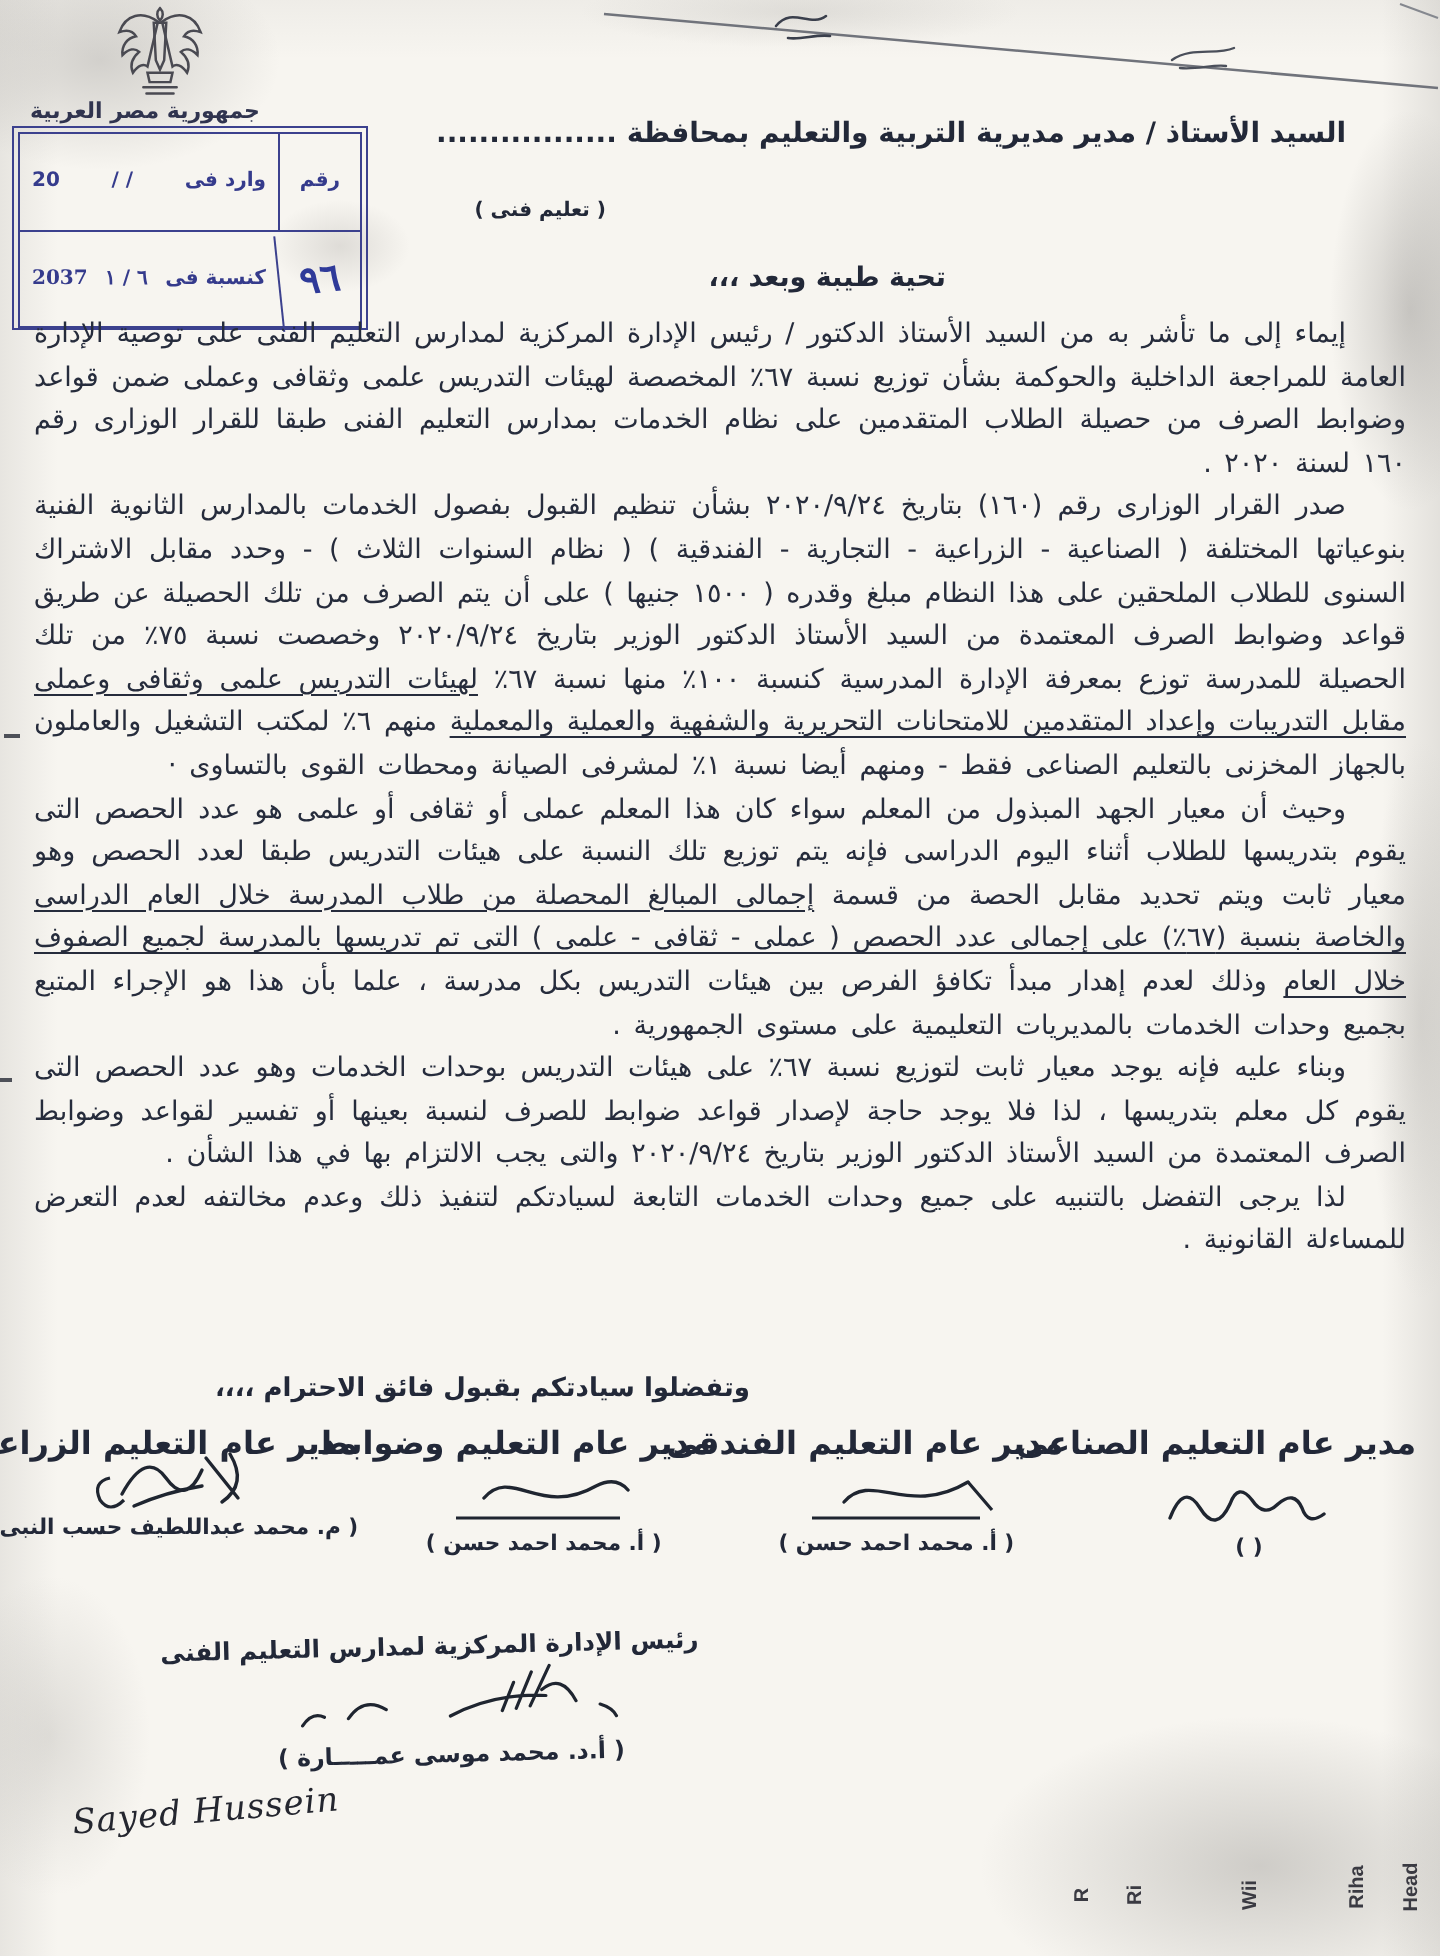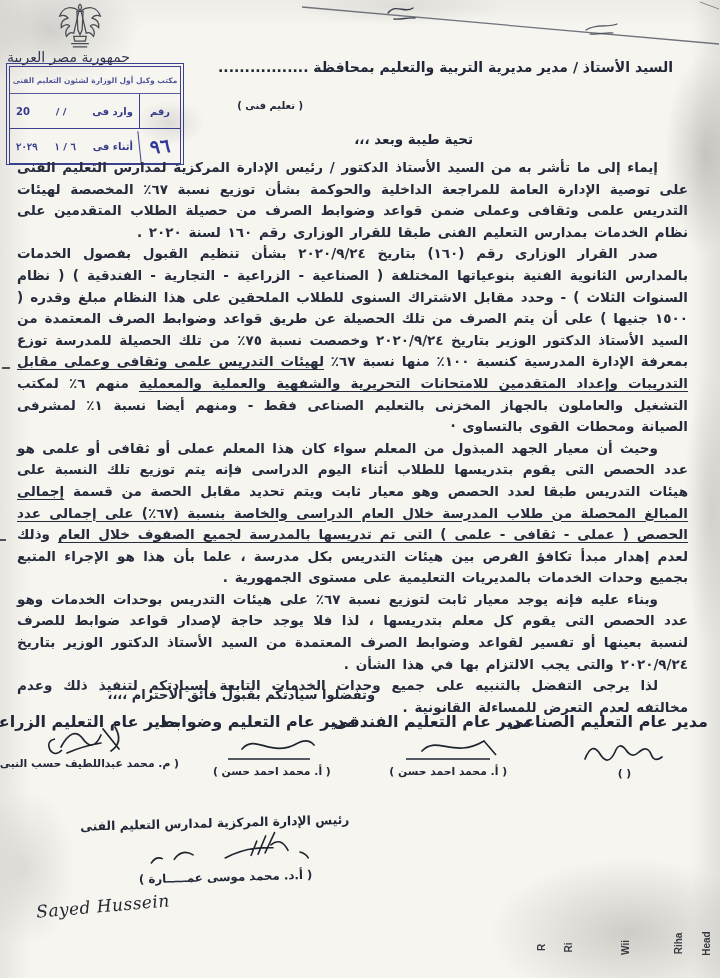--- a/index.html
+++ b/index.html
@@ -14,40 +14,40 @@
   .b2{right:-25px;top:55px;width:80px;height:200px;background:radial-gradient(closest-side,rgba(150,148,145,.45),transparent);}
   .b3{right:-18px;top:370px;width:55px;height:280px;background:radial-gradient(closest-side,rgba(160,158,154,.3),transparent);}
   .b4{left:135px;top:100px;width:70px;height:46px;background:radial-gradient(closest-side,rgba(165,162,158,.3),transparent);}
   .b5{right:-50px;bottom:-30px;width:280px;height:150px;background:radial-gradient(closest-side,rgba(150,148,144,.42),transparent);}
   .b6{left:-25px;bottom:30px;width:100px;height:160px;background:radial-gradient(closest-side,rgba(160,158,154,.28),transparent);}
   .b7{left:290px;top:-12px;width:220px;height:36px;background:radial-gradient(closest-side,rgba(170,168,164,.25),transparent);}
 
   .emblem{position:absolute;left:56px;top:2px;width:48px;height:50px;}
   .emblem svg{width:100%;height:100%;}
   .republic{position:absolute;left:34px;top:49px;width:96px;text-align:center;
-            font-size:14px;font-weight:normal;color:#30344f;letter-spacing:-.3px;white-space:nowrap;}
+            font-size:11px;font-weight:bold;color:#30344f;letter-spacing:-.3px;white-space:nowrap;}
 
   .stamp{position:absolute;left:6px;top:63px;width:172px;height:96px;
          border:1.6px solid #3c418e;padding:2px;color:#353b8c;}
   .stamp-inner{border:1.2px solid #3c418e;height:100%;display:flex;flex-direction:column;}
   .stamp-office{flex:0 0 24px;border-bottom:1.2px solid #3c418e;display:flex;align-items:center;justify-content:center;
                 font-size:7.5px;font-weight:bold;text-align:center;filter:blur(.4px);opacity:.85;letter-spacing:-.2px;padding:1px 2px;}
   .stamp-row{flex:1;display:flex;align-items:stretch;font-size:10px;font-weight:bold;}
   .stamp-row + .stamp-row{border-top:1.2px solid #3c418e;}
   .stamp-cell-label{flex:0 0 40px;border-left:1.2px solid #3c418e;display:flex;align-items:center;justify-content:center;}
   .stamp-cell-main{flex:1;display:flex;align-items:center;justify-content:space-between;padding:0 6px;}
   .stamp-number{font-size:19px;transform:rotate(-6deg);color:#2f3a99;}
   .hand{font-family:"DejaVu Serif",serif;}
 
   .addressee{position:absolute;right:47px;top:59px;font-size:14px;font-weight:bold;white-space:nowrap;color:#222838;}
   .dept{position:absolute;right:417px;top:100px;font-size:10px;font-weight:bold;color:#222838;}
   .salute{position:absolute;right:247px;top:131px;font-size:13.5px;font-weight:bold;color:#222838;}
 
-  .bodytext{position:absolute;right:32px;left:17px;top:157px;
-            font-size:13.5px;font-weight:bold;line-height:21.6px;text-align:justify;color:#262c3c;word-spacing:2px;}
+  .bodytext{position:absolute;right:17px;left:17px;top:157px;
+            font-size:13.5px;font-weight:normal;line-height:21.6px;text-align:justify;color:#262c3c;word-spacing:2px;}
   .bodytext p{margin:0;text-indent:30px;}
   .bodytext p.head-line{text-indent:0;text-decoration:underline;text-underline-offset:3px;}
   .useg{text-decoration:underline;text-underline-offset:3px;}
 
   .closing{position:absolute;right:345px;top:687px;font-size:13px;font-weight:bold;white-space:nowrap;color:#222838;}
 
   .sigs{position:absolute;right:12px;left:12px;top:712px;display:flex;justify-content:space-between;}
   .sig-block{width:24%;text-align:center;}
   .sig-title{font-size:16px;font-weight:bold;white-space:nowrap;color:#222838;}
   .sig-svg{display:block;margin:2px auto -2px auto;}
@@ -86,35 +86,34 @@
       <path d="M47 17 C62 6 78 10 84 27 c-8 -3 -13 -1 -16 4 c9 2 14 9 13 18 c-6 -6 -12 -7 -16 -3 c7 6 9 13 6 20 c-5 -7 -10 -9 -14 -6 z"></path>
       <path d="M39 18 h12 l-2 36 l-4 9 l-4 -9 z"></path>
       <path d="M33 66 h24 l-2 9 h-20 z"></path>
       <path d="M29 80 h32 M32 86 h26"></path>
     </svg>
   </div>
   <div class="republic">جمهورية مصر العربية</div>
 
   <div class="stamp">
     <div class="stamp-inner">
-      <div class="stamp-office">مكتب وكيل أول الوزارة لشئون التعليم الفنى</div>
       <div class="stamp-row">
         <div class="stamp-cell-label">رقم</div>
         <div class="stamp-cell-main">
           <span>وارد فى</span>
           <span class="hand">/      /</span>
           <span>20</span>
         </div>
       </div>
       <div class="stamp-row">
         <div class="stamp-cell-label stamp-number hand">٩٦</div>
         <div class="stamp-cell-main">
-          <span>أثناء فى</span>
+          <span>كنسبة فى</span>
           <span class="hand">٦ / ١</span>
-          <span class="hand">٢٠٢٩</span>
+          <span class="hand">2037</span>
         </div>
       </div>
     </div>
   </div>
 
   <div class="addressee">السيد الأستاذ / مدير مديرية التربية والتعليم بمحافظة .................</div>
   <div class="dept">( تعليم فنى )</div>
   <div class="salute">تحية طيبة وبعد ،،،</div>
 
   <div class="bodytext">

